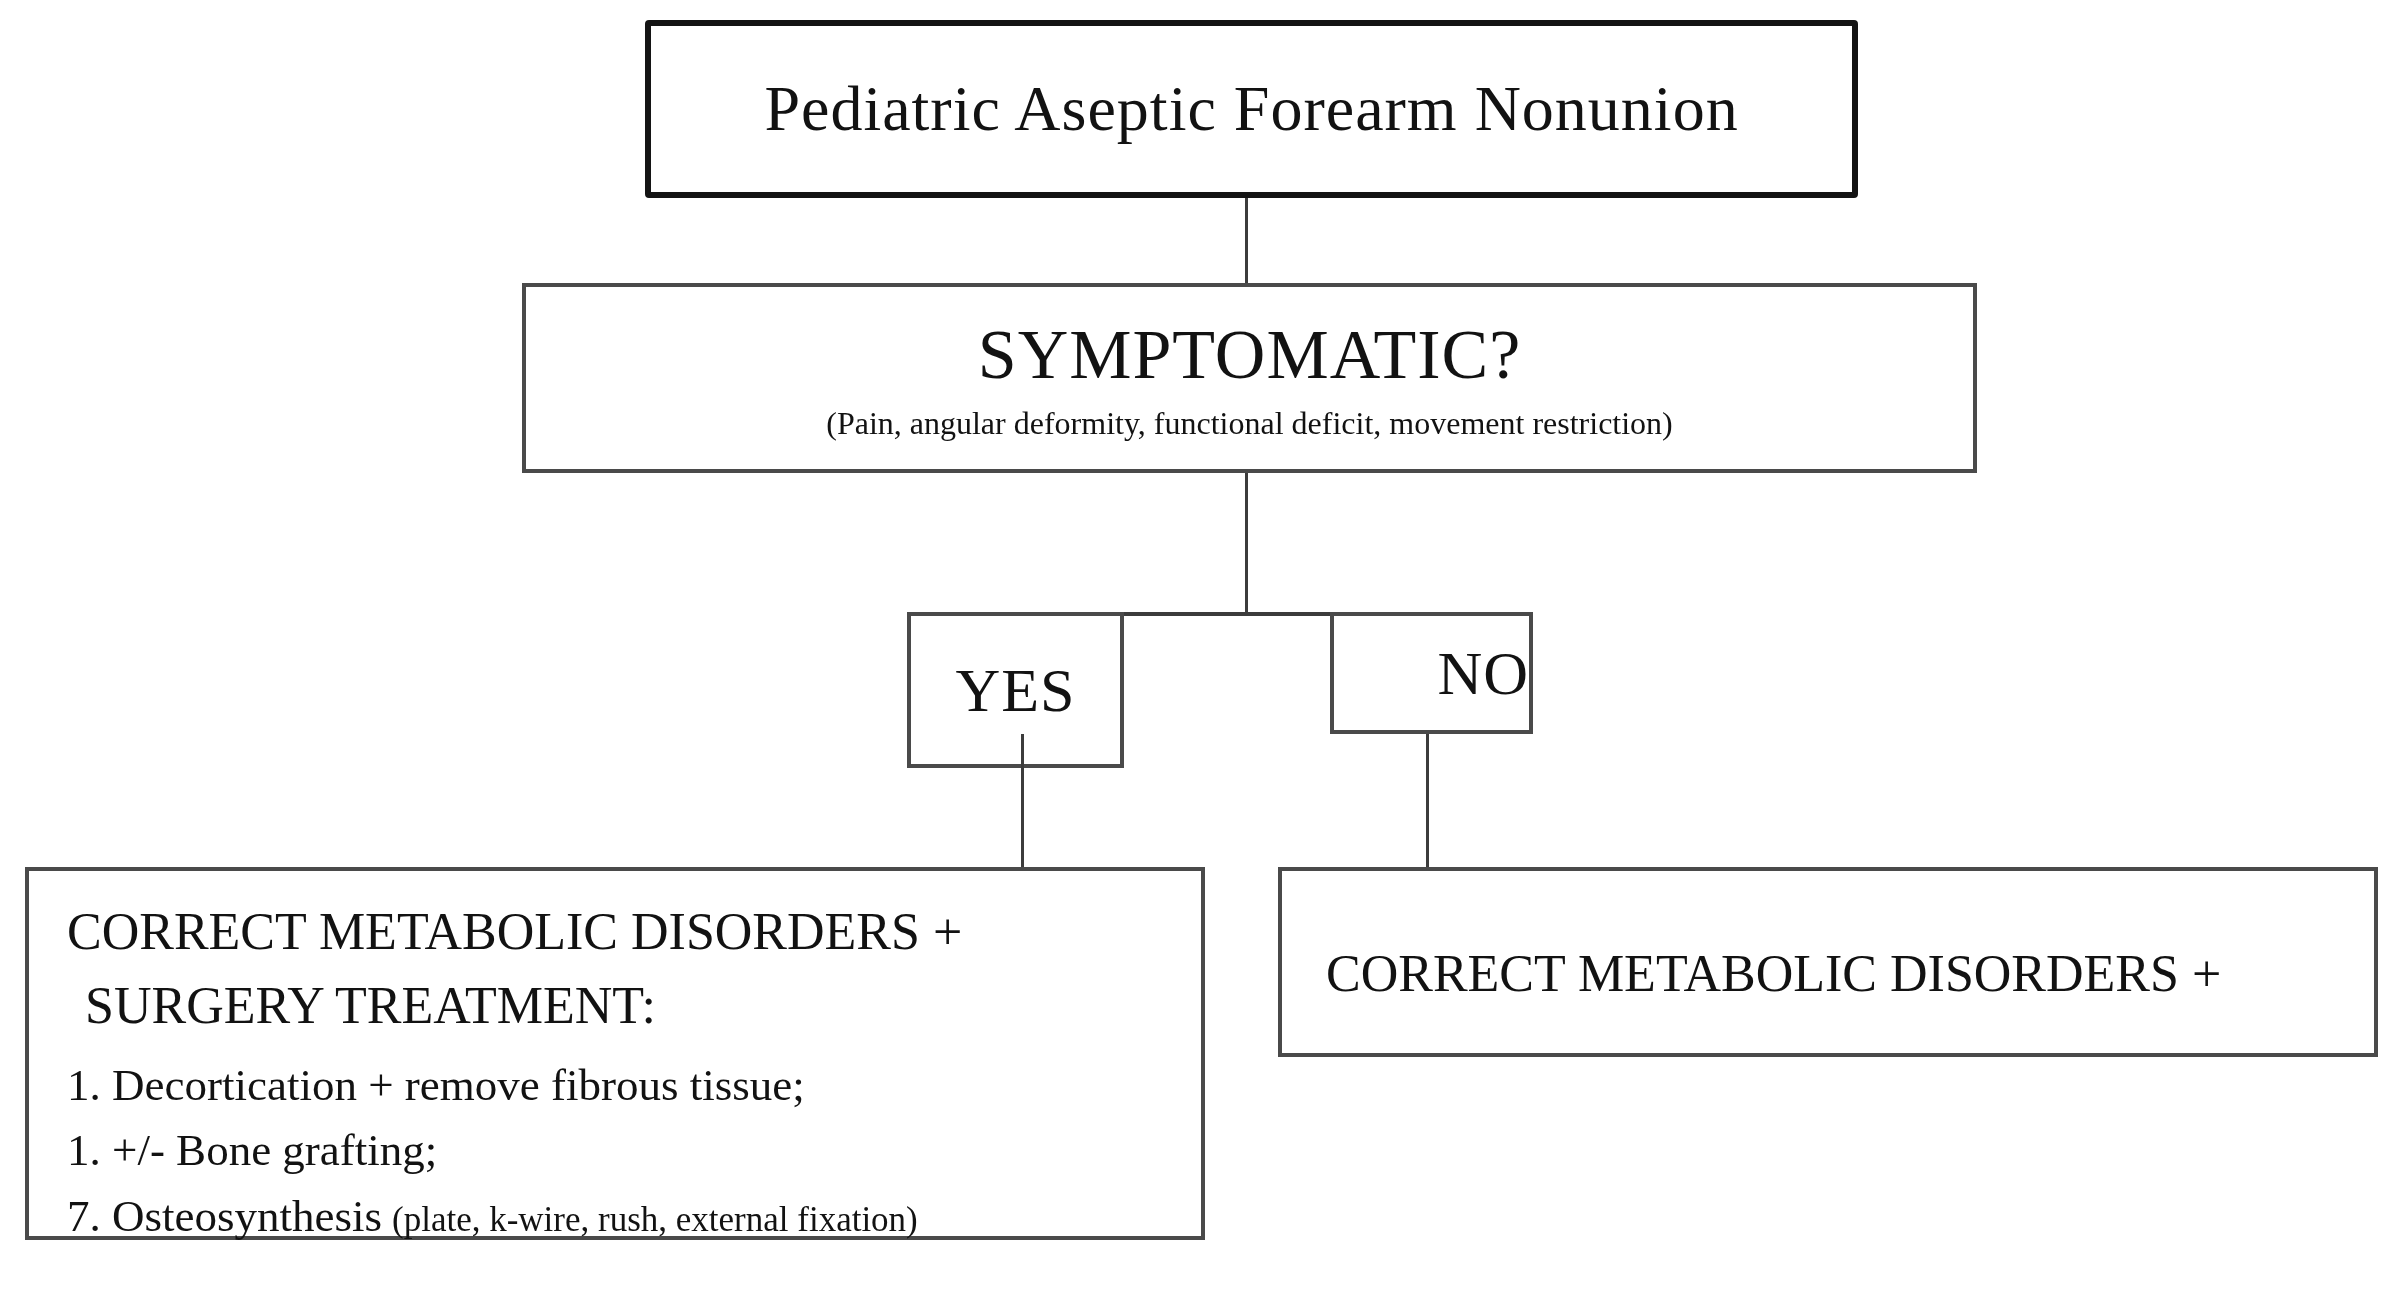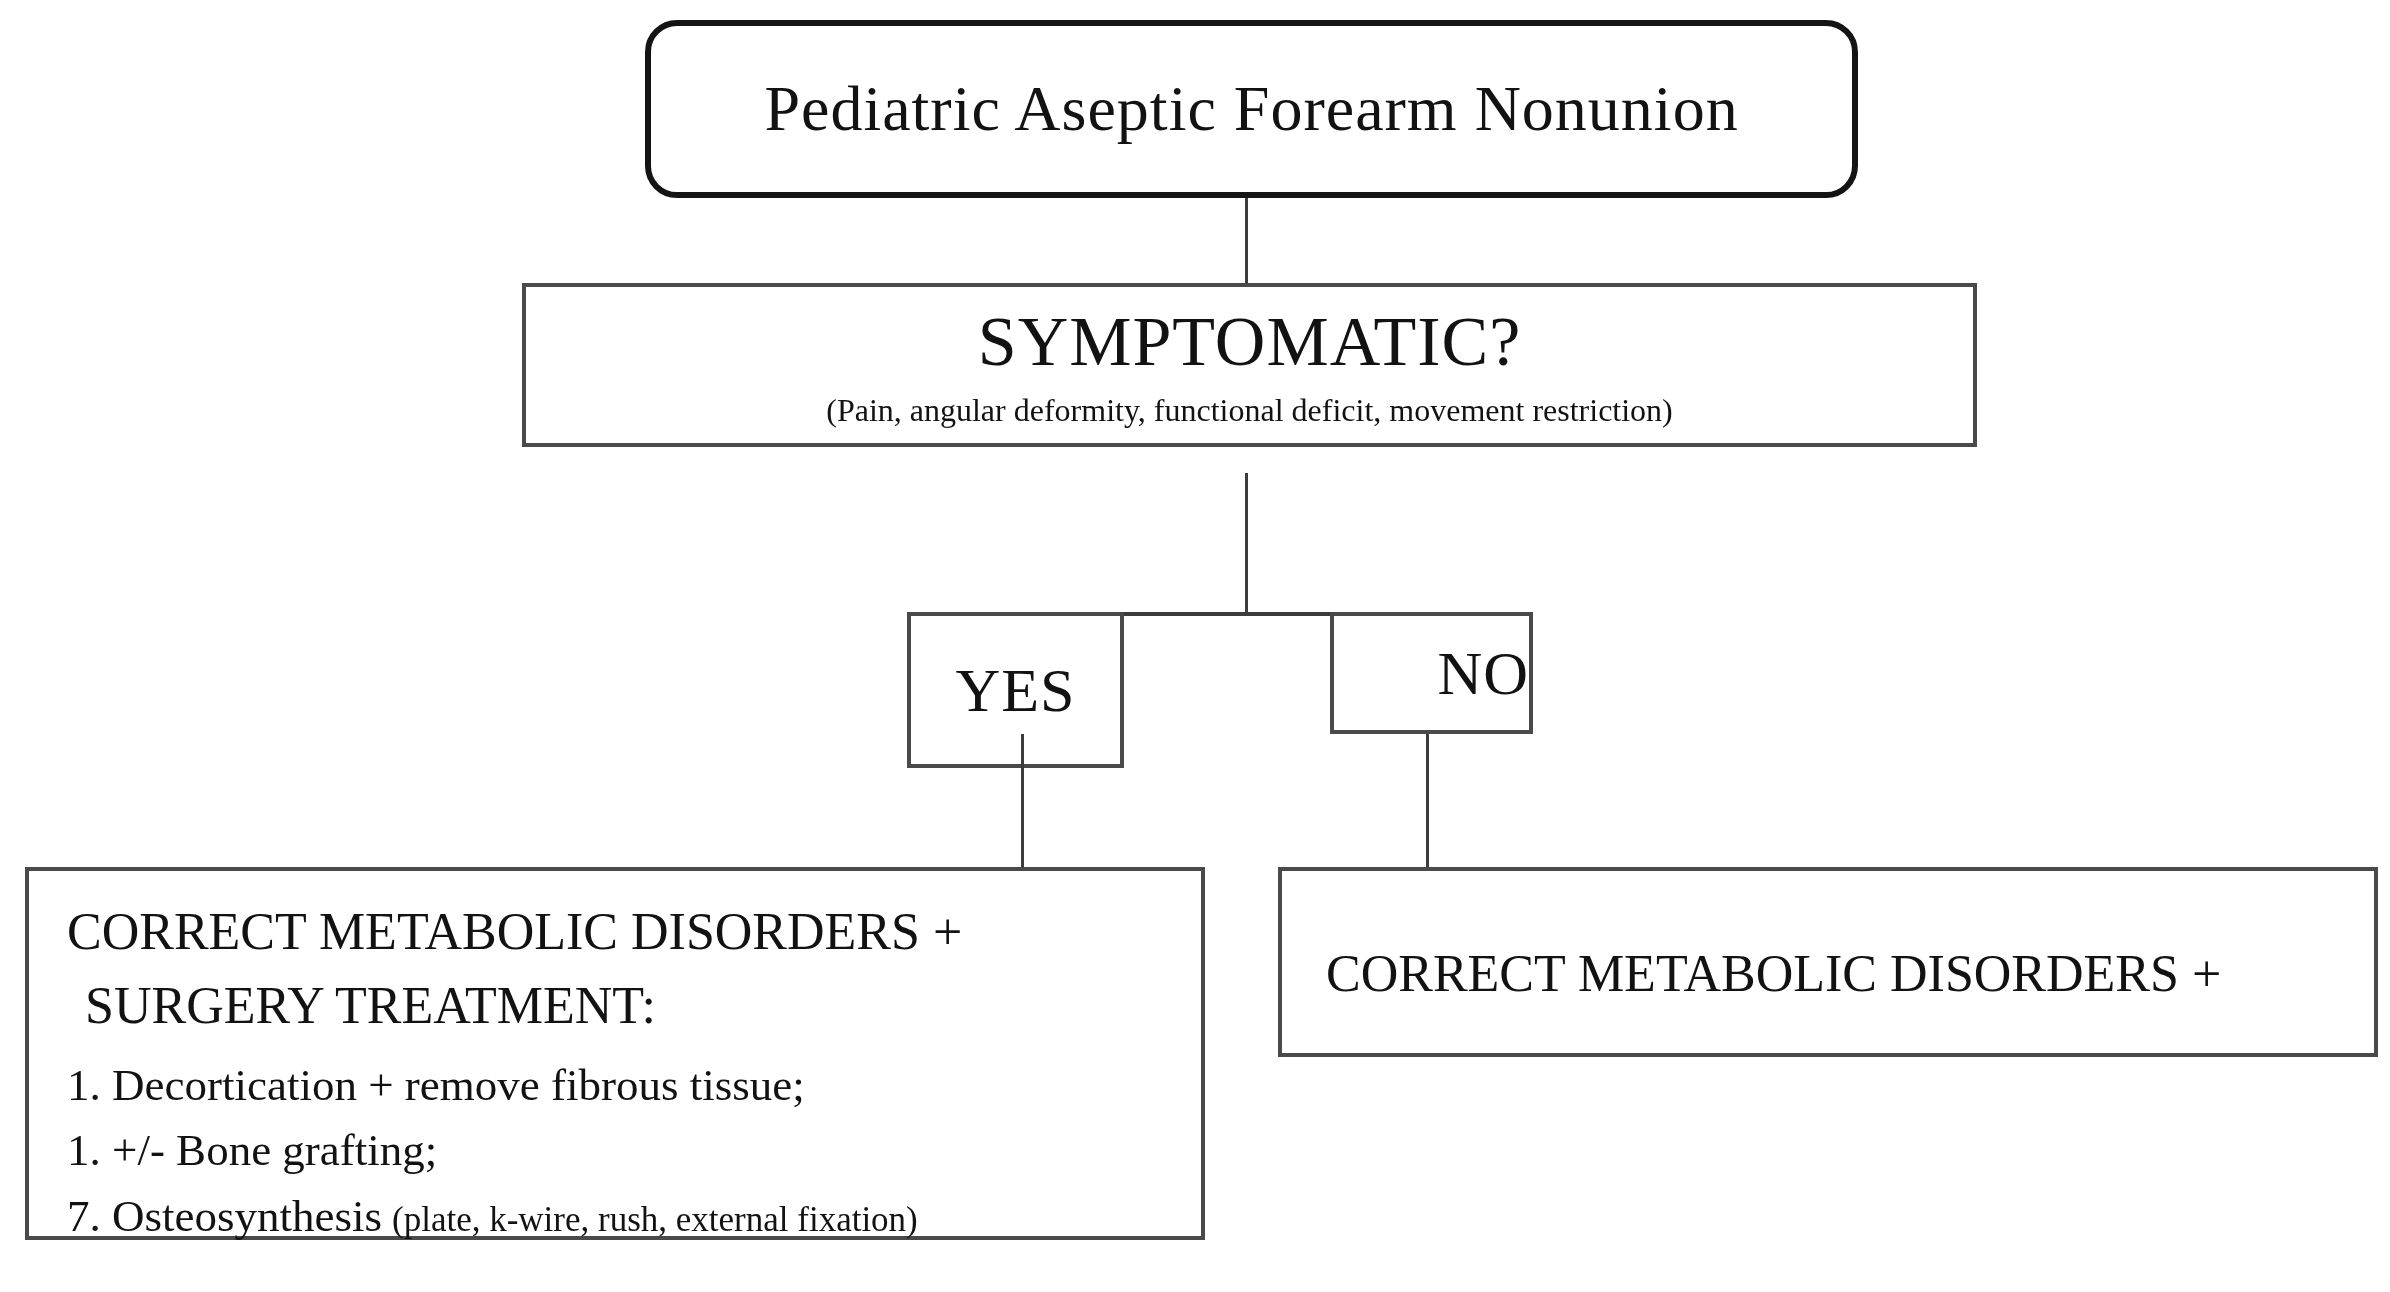--- a/index.html
+++ b/index.html
@@ -20,33 +20,33 @@
     position: absolute;
     background: #ffffff;
     border: 4px solid #4a4a4a;
     box-sizing: border-box;
   }
   
   .root-box {
     left: 645px; top: 20px;
     width: 1213px; height: 178px;
     border: 6px solid #141414;
-    border-radius: 32px;
+    border-radius: 4px;
     display: flex;
     align-items: center;
     justify-content: center;
   }
   .root-label {
     font-size: 64px;
     letter-spacing: 1px;
   }
   
   .decision-box {
     left: 522px; top: 283px;
-    width: 1455px; height: 164px;
+    width: 1455px; height: 190px;
     display: flex;
     flex-direction: column;
     align-items: center;
     justify-content: center;
     gap: 10px;
   }
   .decision-title {
     font-size: 70px;
     letter-spacing: 1px;
   }

